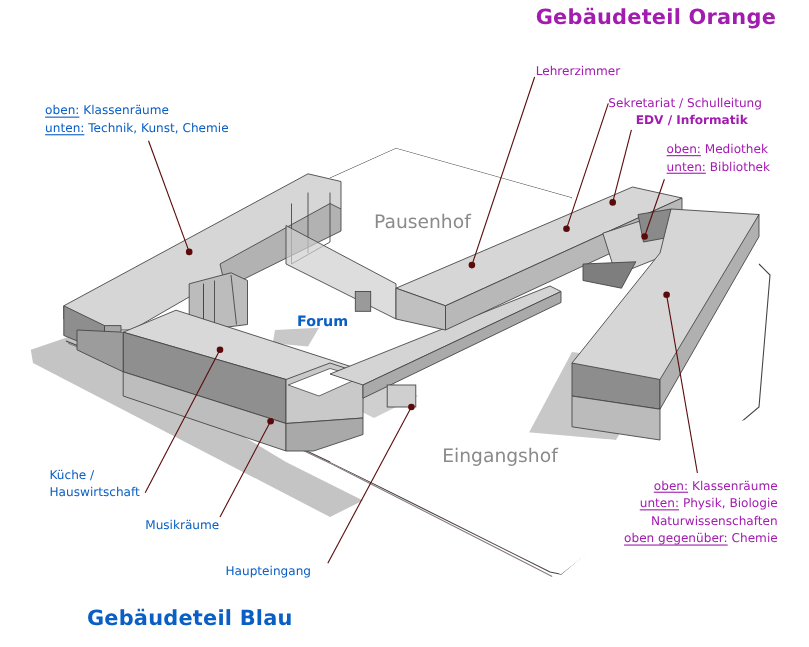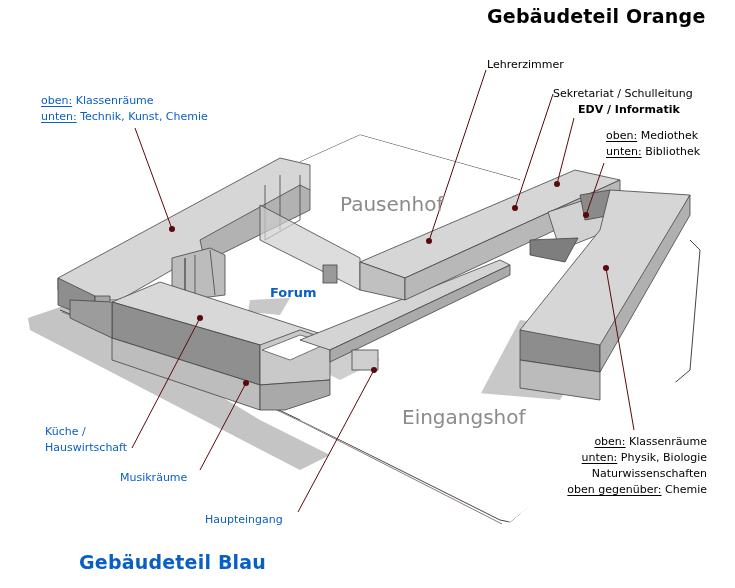--- a/index.html
+++ b/index.html
@@ -1,26 +1,26 @@
 <!DOCTYPE html>
 <html><head>
 <meta charset="utf-8">
 <style>
   html, body { margin: 0; padding: 0; background: #ffffff; }
   body { width: 735px; height: 588px; position: relative; overflow: hidden;
          font-family: "DejaVu Sans", sans-serif; }
   #scene { position: absolute; left: 0; top: 0; width: 735px; height: 588px; }
   .lbl { position: absolute; font-size: 11px; line-height: 16px; white-space: nowrap; }
   .blue { color: #0a5fc4; }
-  .orange { color: #000000; }
+  .orange { color: #a21caf; }
   .gray { color: #8a8a8a; }
   .u { text-decoration: underline; text-underline-offset: 2px; }
   .title { position: absolute; font-weight: bold; font-size: 19px; letter-spacing: 0.2px; }
   .right { text-align: right; }
-  .place { position: absolute; font-size: 20px; }
+  .place { position: absolute; font-size: 17px; }
 </style>
 </head>
 <body>
 
 <svg id="scene" viewBox="0 0 735 588">
 
   <g fill="#c4c4c4">
     <polygon points="28,318 110,290 110,330 260,420 330,455 300,470 30,330"></polygon>
     <polygon points="300,360 350,345 380,360 340,380" fill="#cfcfcf"></polygon>
     <polygon points="520,320 600,330 560,400 480,395" fill="#c8c8c8"></polygon>
@@ -122,21 +122,21 @@
 <div class="place blue" style="left:270px; top:285px; font-weight:bold; font-size:13px;">Forum</div>
 
 <div class="lbl blue" style="left:41px; top:93px;">
   <div><span class="u">oben:</span><span> Klassenräume</span></div>
   <div><span class="u">unten:</span><span> Technik, Kunst, Chemie</span></div>
 </div>
 <div class="lbl blue" style="left:45px; top:424px;">
   <div>Küche /</div>
   <div>Hauswirtschaft</div>
 </div>
-<div class="lbl blue" style="left:120px; top:470px;">Musikräume</div>
+<div class="lbl blue" style="left:132px; top:470px;">Musikräume</div>
 <div class="lbl blue" style="left:205px; top:512px;">Haupteingang</div>
 
 <div class="lbl orange" style="left:487px; top:57px;">Lehrerzimmer</div>
 <div class="lbl orange" style="left:553px; top:86px;">Sekretariat / Schulleitung</div>
 <div class="lbl orange" style="left:578px; top:102px;font-weight:bold;">EDV / Informatik</div>
 <div class="lbl orange" style="left:606px; top:128px;">
   <div><span class="u">oben:</span><span> Mediothek</span></div>
   <div><span class="u">unten:</span><span> Bibliothek</span></div>
 </div>
 <div class="lbl orange right" style="right:28px; top:434px;">

